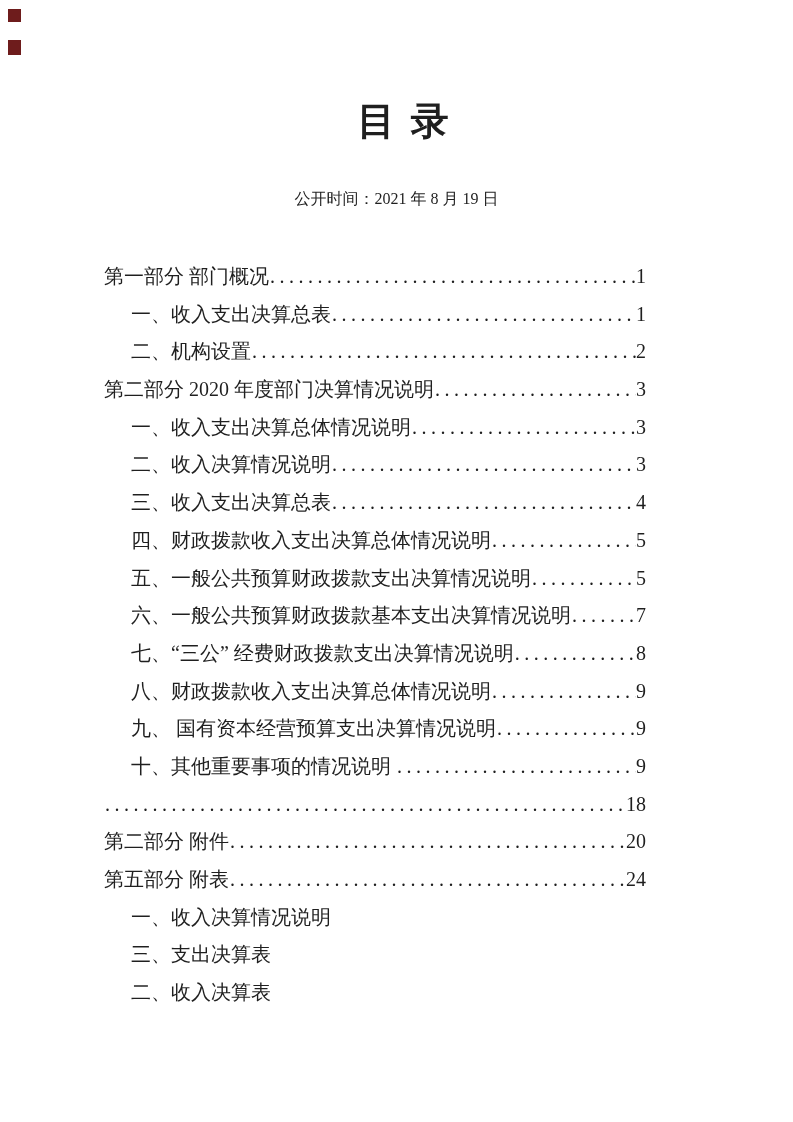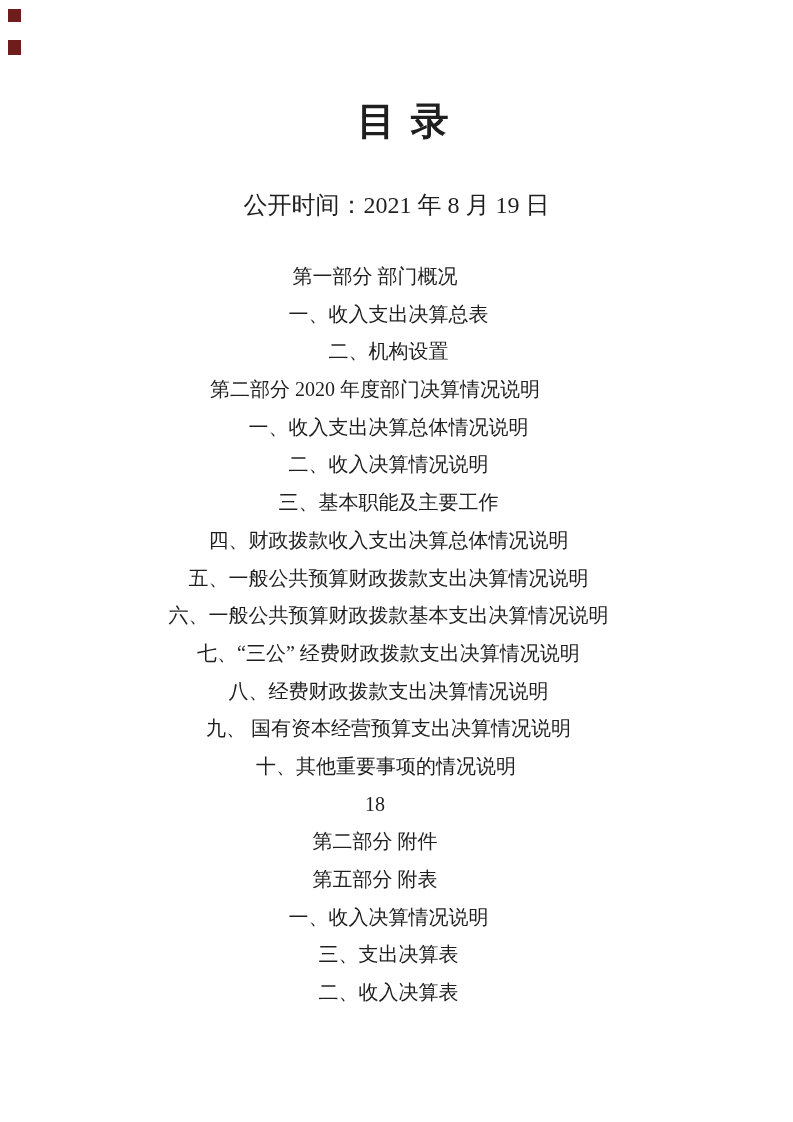--- a/index.html
+++ b/index.html
@@ -35,37 +35,36 @@
     font-weight: bold;
     letter-spacing: 3px;
     white-space: pre;
   }
   .publish-time {
     position: absolute;
     top: 189px;
     left: 0;
     width: 100%;
     text-align: center;
-    font-size: 24px;
+    font-size: 16px;
     white-space: pre;
   }
   .toc {
     position: absolute;
     top: 258px;
     left: 104px;
     right: 147px;
   }
   .toc-row {
     display: flex;
     align-items: center;
     height: 37.7px;
     line-height: 37.7px;
     font-size: 20px;
     overflow: hidden;
-    flex-direction: column;
   }
   .toc-row.lvl1 { padding-left: 27px; }
   .toc-label {
     white-space: pre;
     flex: 0 0 auto;
   }
   .toc-dots {
     flex: 1 1 auto;
     overflow: hidden;
     white-space: nowrap;
@@ -114,21 +113,21 @@
         <span class="toc-label">一、收入支出决算总体情况说明</span>
         <span class="toc-dots">........................................................................................................................</span>
         <span class="toc-page">3</span>
       </div>
       <div class="toc-row lvl1">
         <span class="toc-label">二、收入决算情况说明</span>
         <span class="toc-dots">........................................................................................................................</span>
         <span class="toc-page">3</span>
       </div>
       <div class="toc-row lvl1">
-        <span class="toc-label">三、基本职能及主要工作</span>
+        <span class="toc-label">三、收入支出决算总表</span>
         <span class="toc-dots">........................................................................................................................</span>
         <span class="toc-page">4</span>
       </div>
       <div class="toc-row lvl1">
         <span class="toc-label">四、财政拨款收入支出决算总体情况说明</span>
         <span class="toc-dots">........................................................................................................................</span>
         <span class="toc-page">5</span>
       </div>
       <div class="toc-row lvl1">
         <span class="toc-label">五、一般公共预算财政拨款支出决算情况说明</span>
@@ -139,21 +138,21 @@
         <span class="toc-label">六、一般公共预算财政拨款基本支出决算情况说明</span>
         <span class="toc-dots">........................................................................................................................</span>
         <span class="toc-page">7</span>
       </div>
       <div class="toc-row lvl1">
         <span class="toc-label">七、“三公” 经费财政拨款支出决算情况说明</span>
         <span class="toc-dots">........................................................................................................................</span>
         <span class="toc-page">8</span>
       </div>
       <div class="toc-row lvl1">
-        <span class="toc-label">八、经费财政拨款支出决算情况说明</span>
+        <span class="toc-label">八、财政拨款收入支出决算总体情况说明</span>
         <span class="toc-dots">........................................................................................................................</span>
         <span class="toc-page">9</span>
       </div>
       <div class="toc-row lvl1">
         <span class="toc-label">九、 国有资本经营预算支出决算情况说明</span>
         <span class="toc-dots">........................................................................................................................</span>
         <span class="toc-page">9</span>
       </div>
       <div class="toc-row lvl1">
         <span class="toc-label">十、其他重要事项的情况说明 </span>

